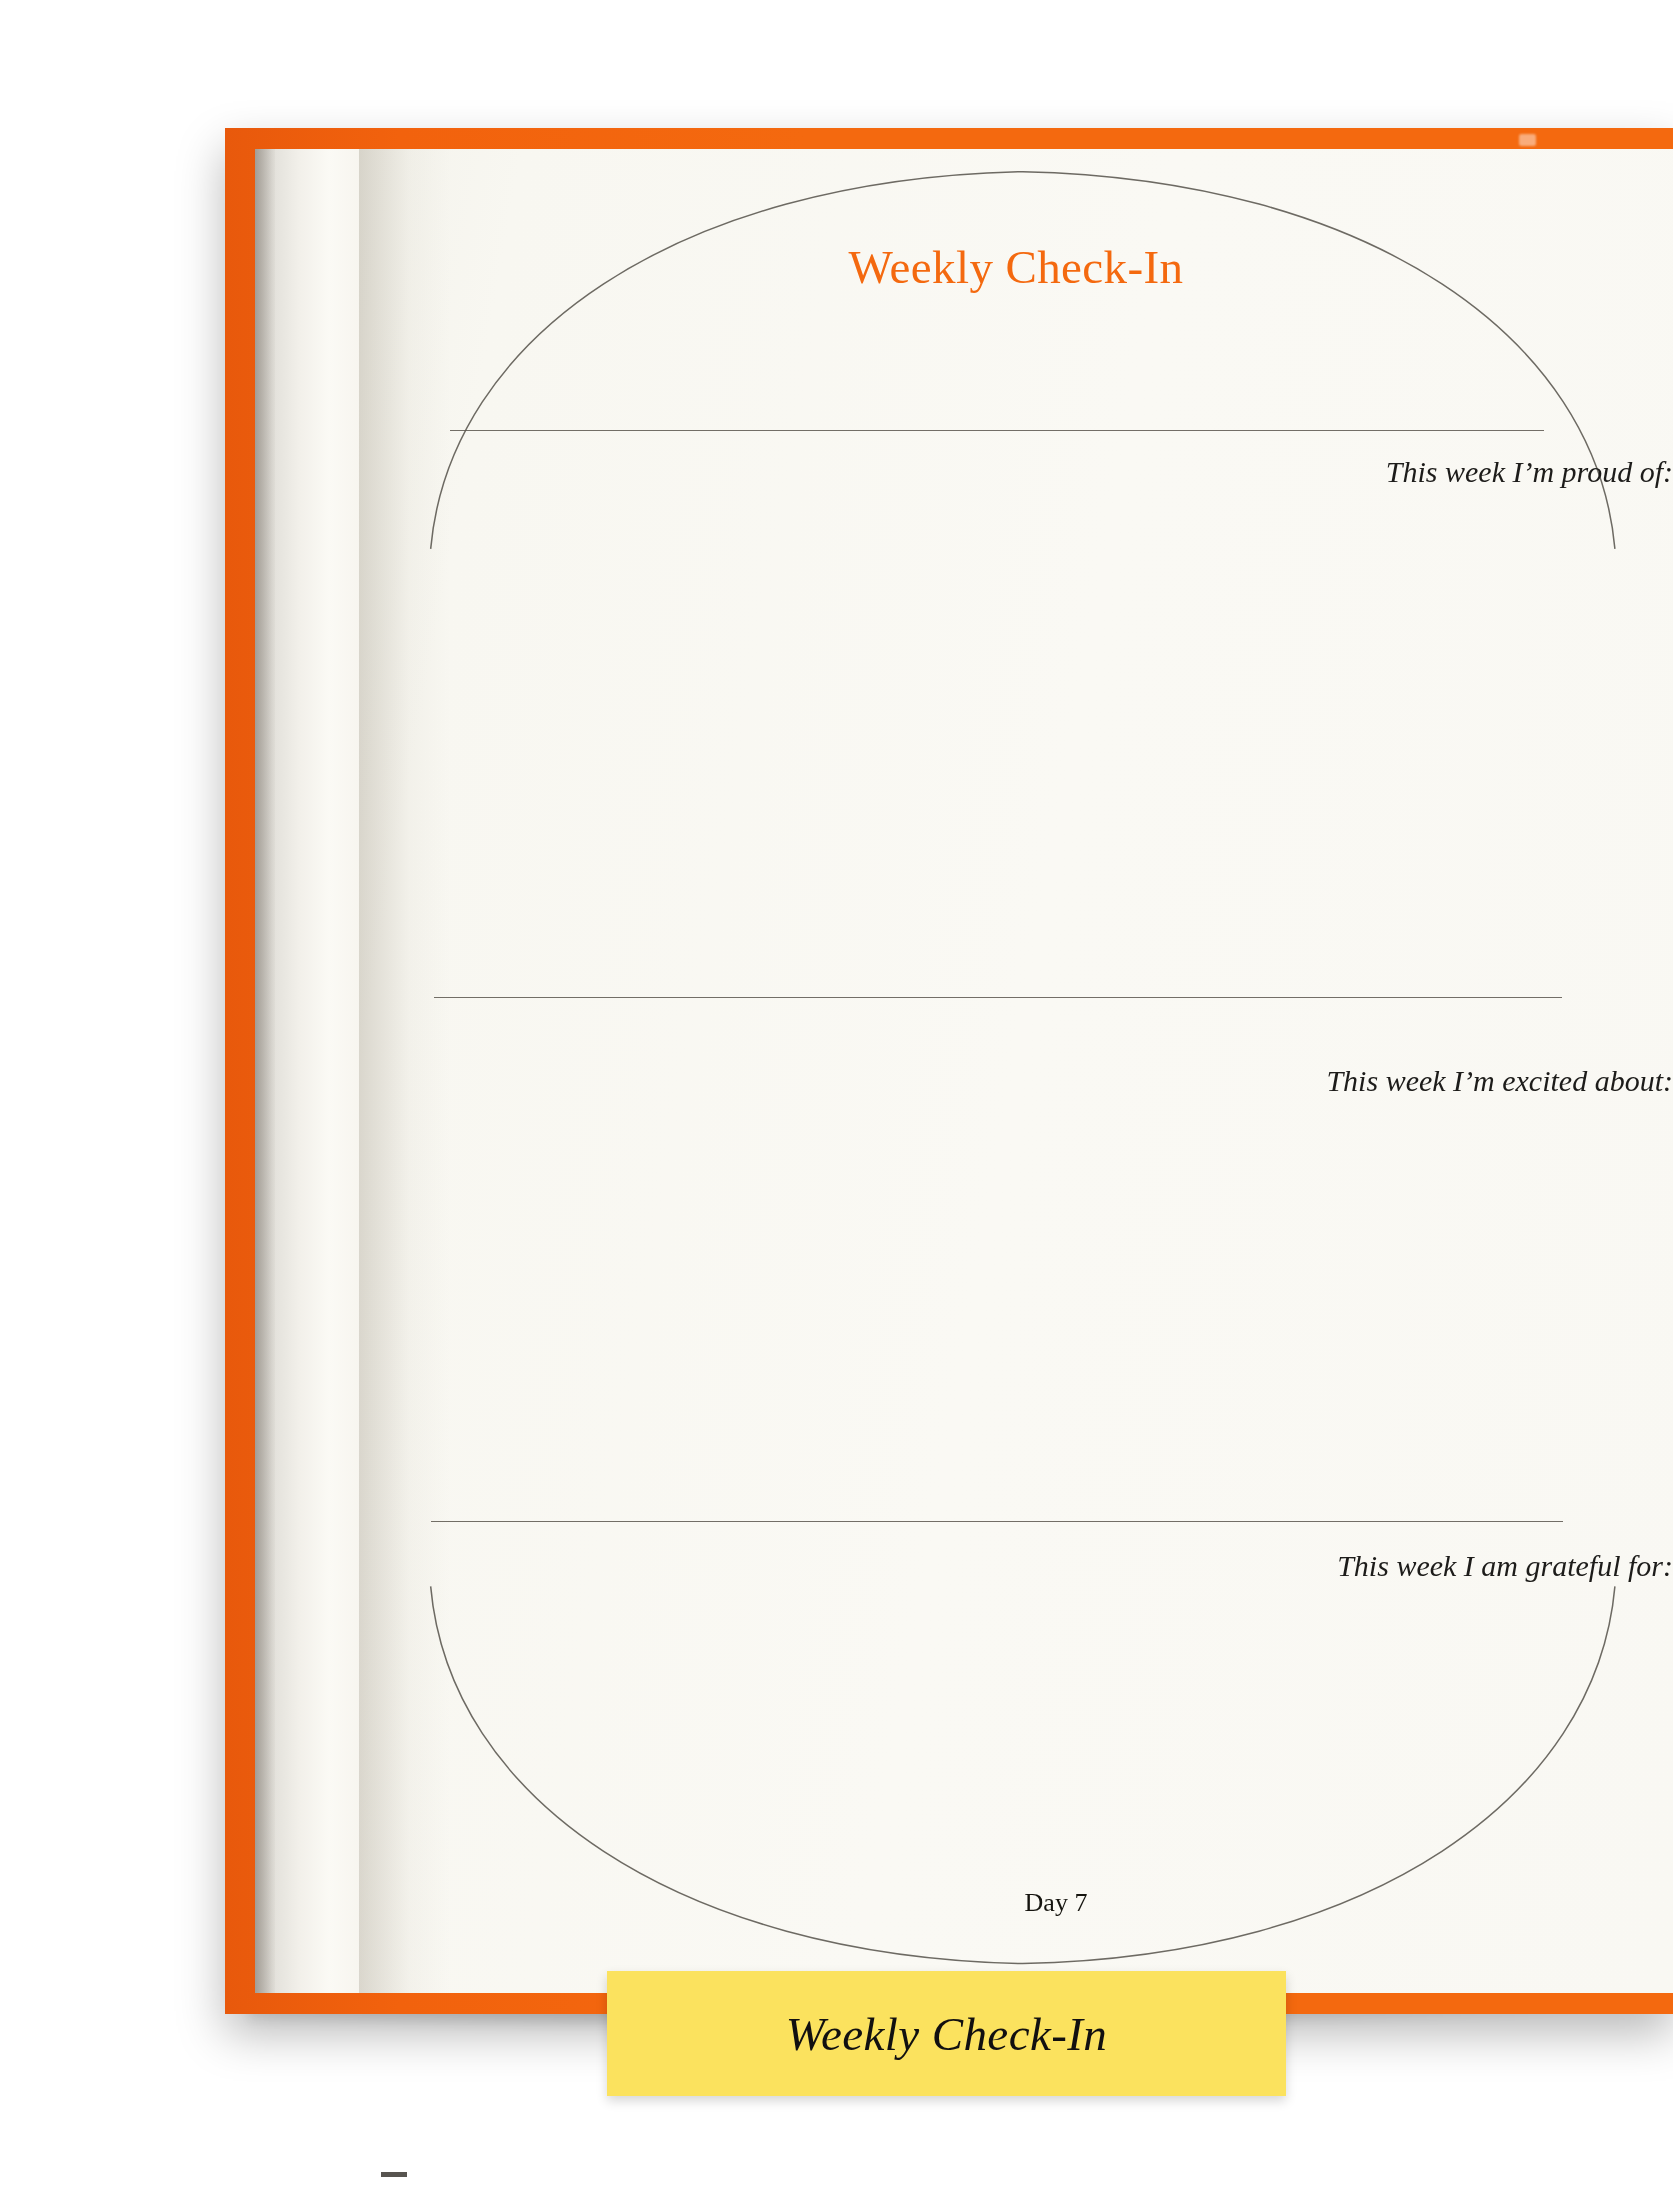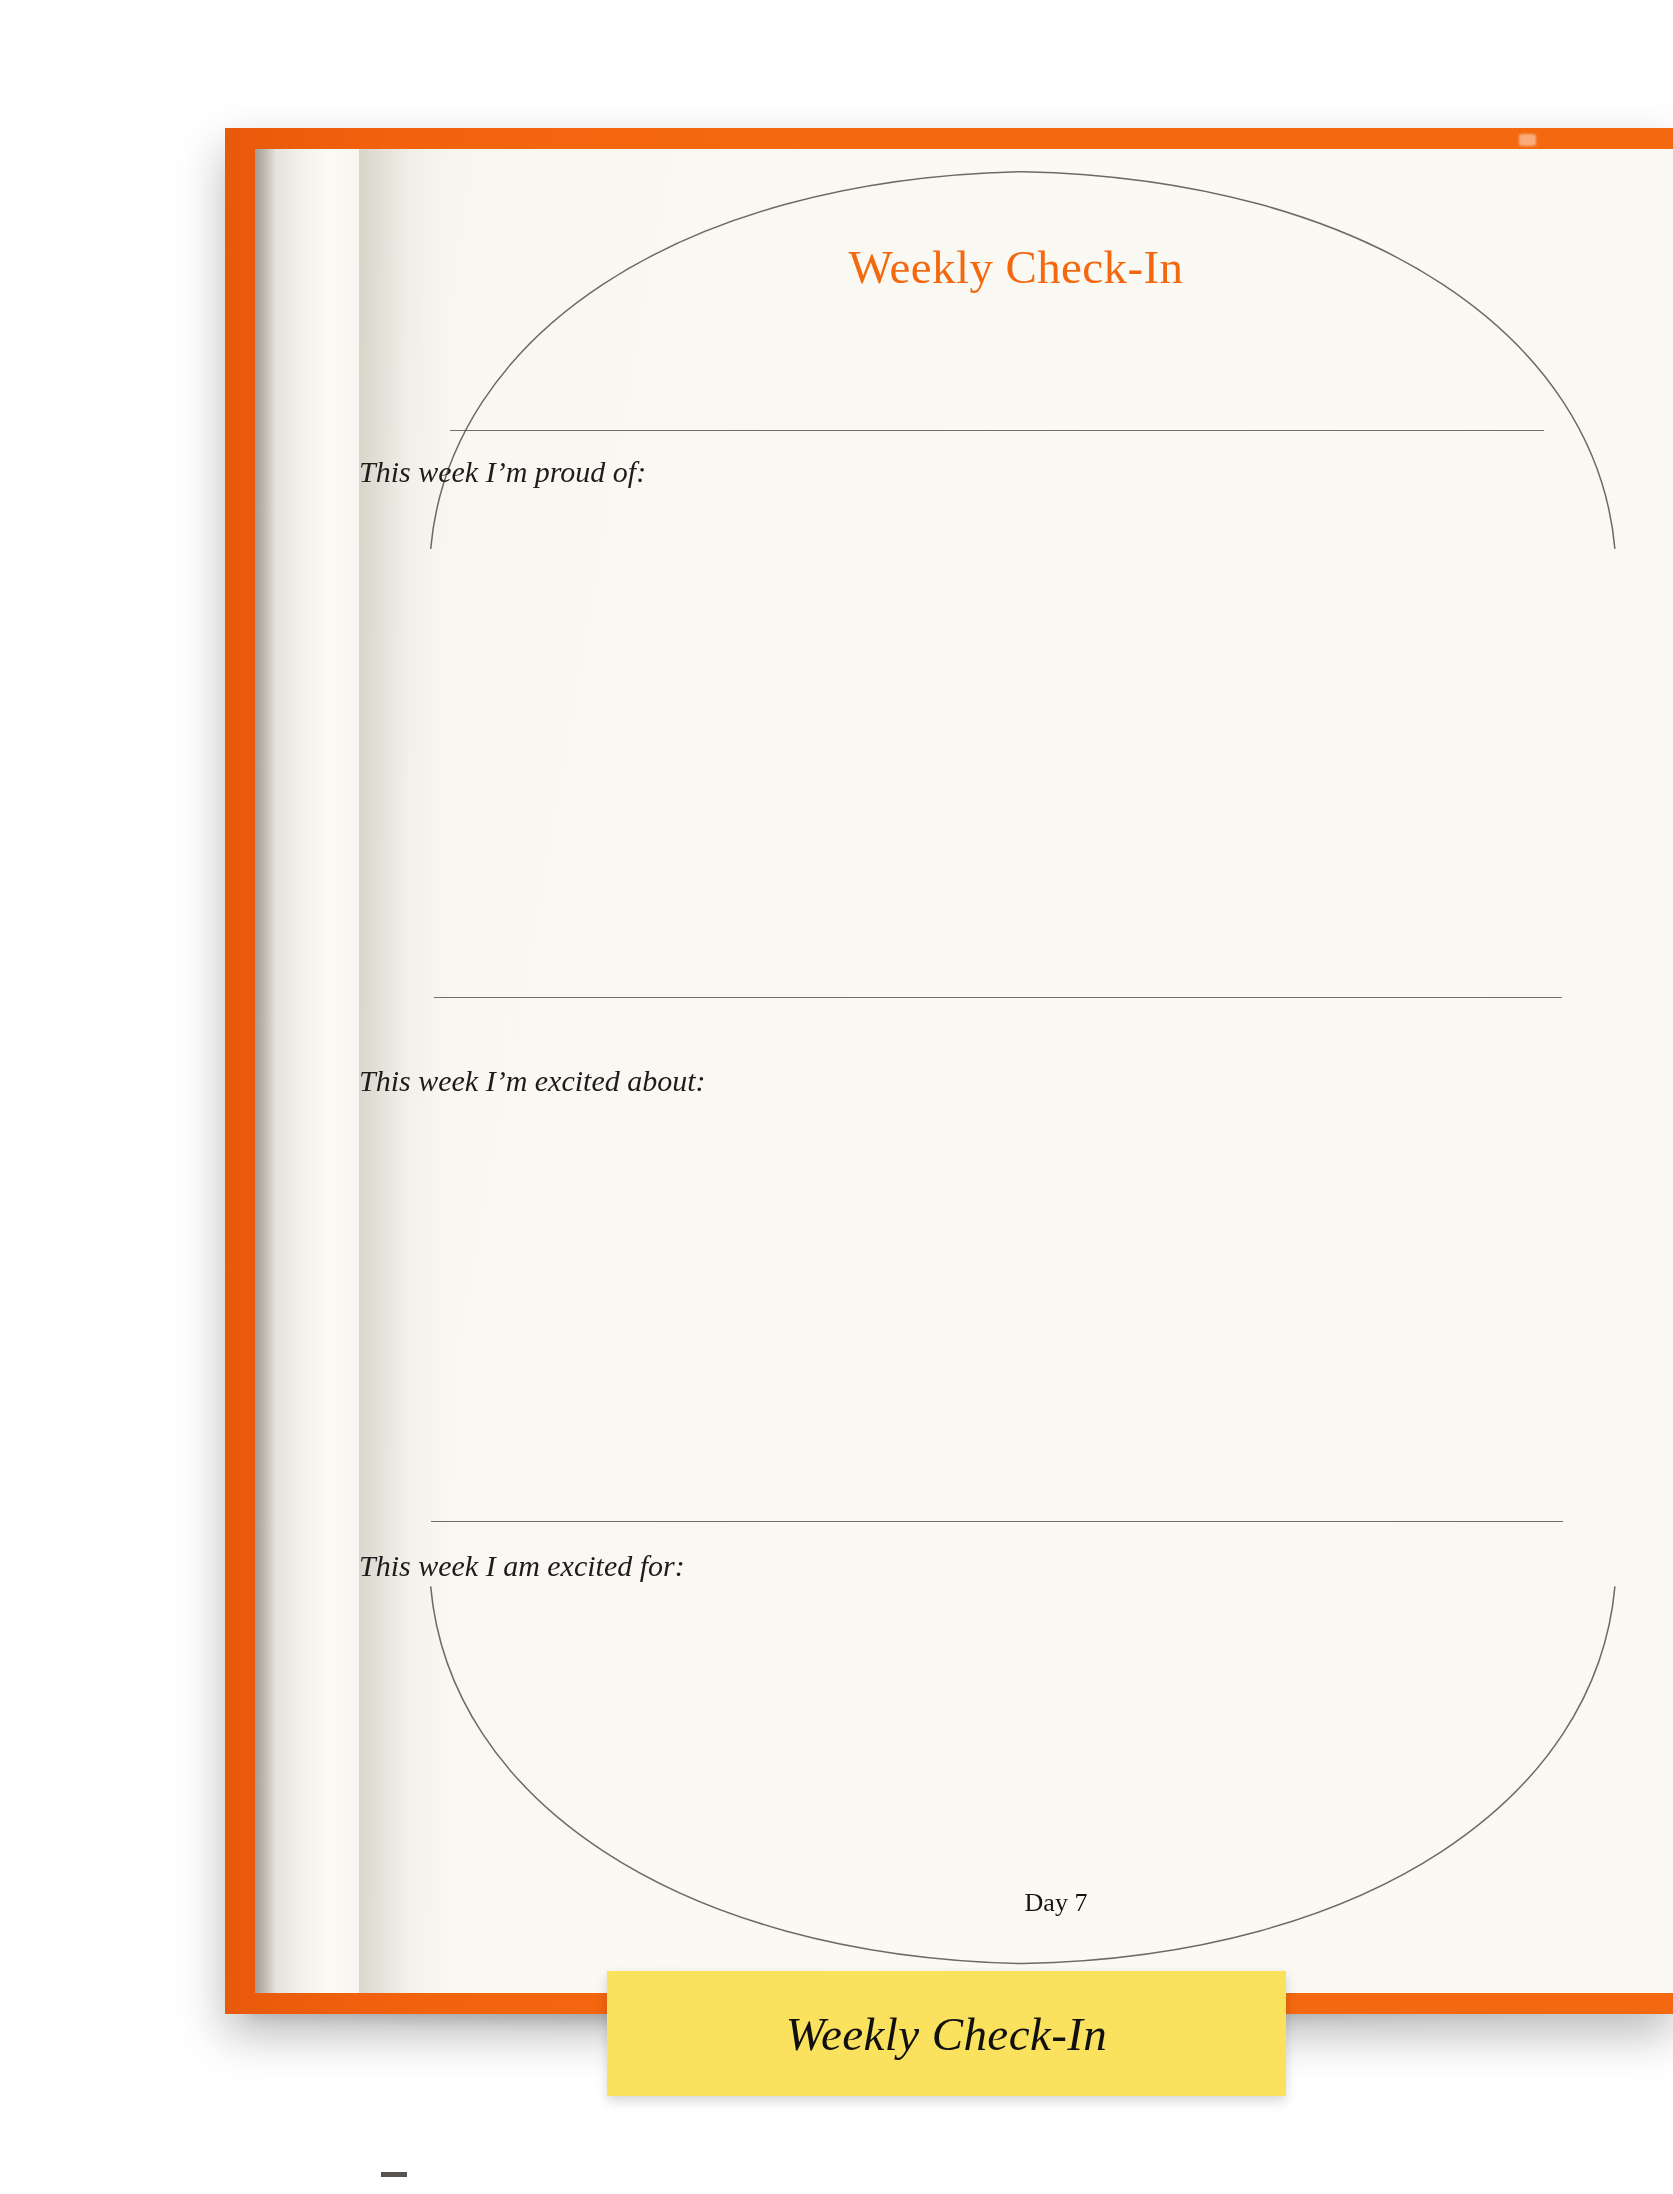--- a/index.html
+++ b/index.html
@@ -123,21 +123,21 @@
     opacity: 0.85;
   }
   .rule.r1 { left: 91px; top: 281px; width: 1094px; }
   .rule.r2 { left: 75px; top: 848px; width: 1128px; }
   .rule.r3 { left: 72px; top: 1372px; width: 1132px; }
 
   .prompt {
     position: absolute;
     width: 1314px;
     left: 0;
-    text-align: left;
+    text-align: right;
     font-style: italic;
     color: #1d1c1a;
     font-size: 30px;
     font-family: "Liberation Serif", serif;
   }
   .prompt.p1 { top: 306px; }
   .prompt.p2 { top: 875px; margin-top: 40px; }
   .prompt.p3 { top: 1400px; }
 
   .day-label {
@@ -225,21 +225,21 @@
 
       <div class="title">Weekly Check-In</div>
 
       <div class="rule r1"></div>
       <div class="prompt p1">This week I’m proud of:</div>
 
       <div class="rule r2"></div>
       <div class="prompt p2">This week I’m excited about:</div>
 
       <div class="rule r3"></div>
-      <div class="prompt p3">This week I am excited for:</div>
+      <div class="prompt p3">This week I am grateful for:</div>
 
       <div class="day-label">Day 7</div>
 
     </div>
   </div>
 </div>
 
 <div id="tab">
   <span class="tab-text">Weekly Check-In</span>
 </div>

